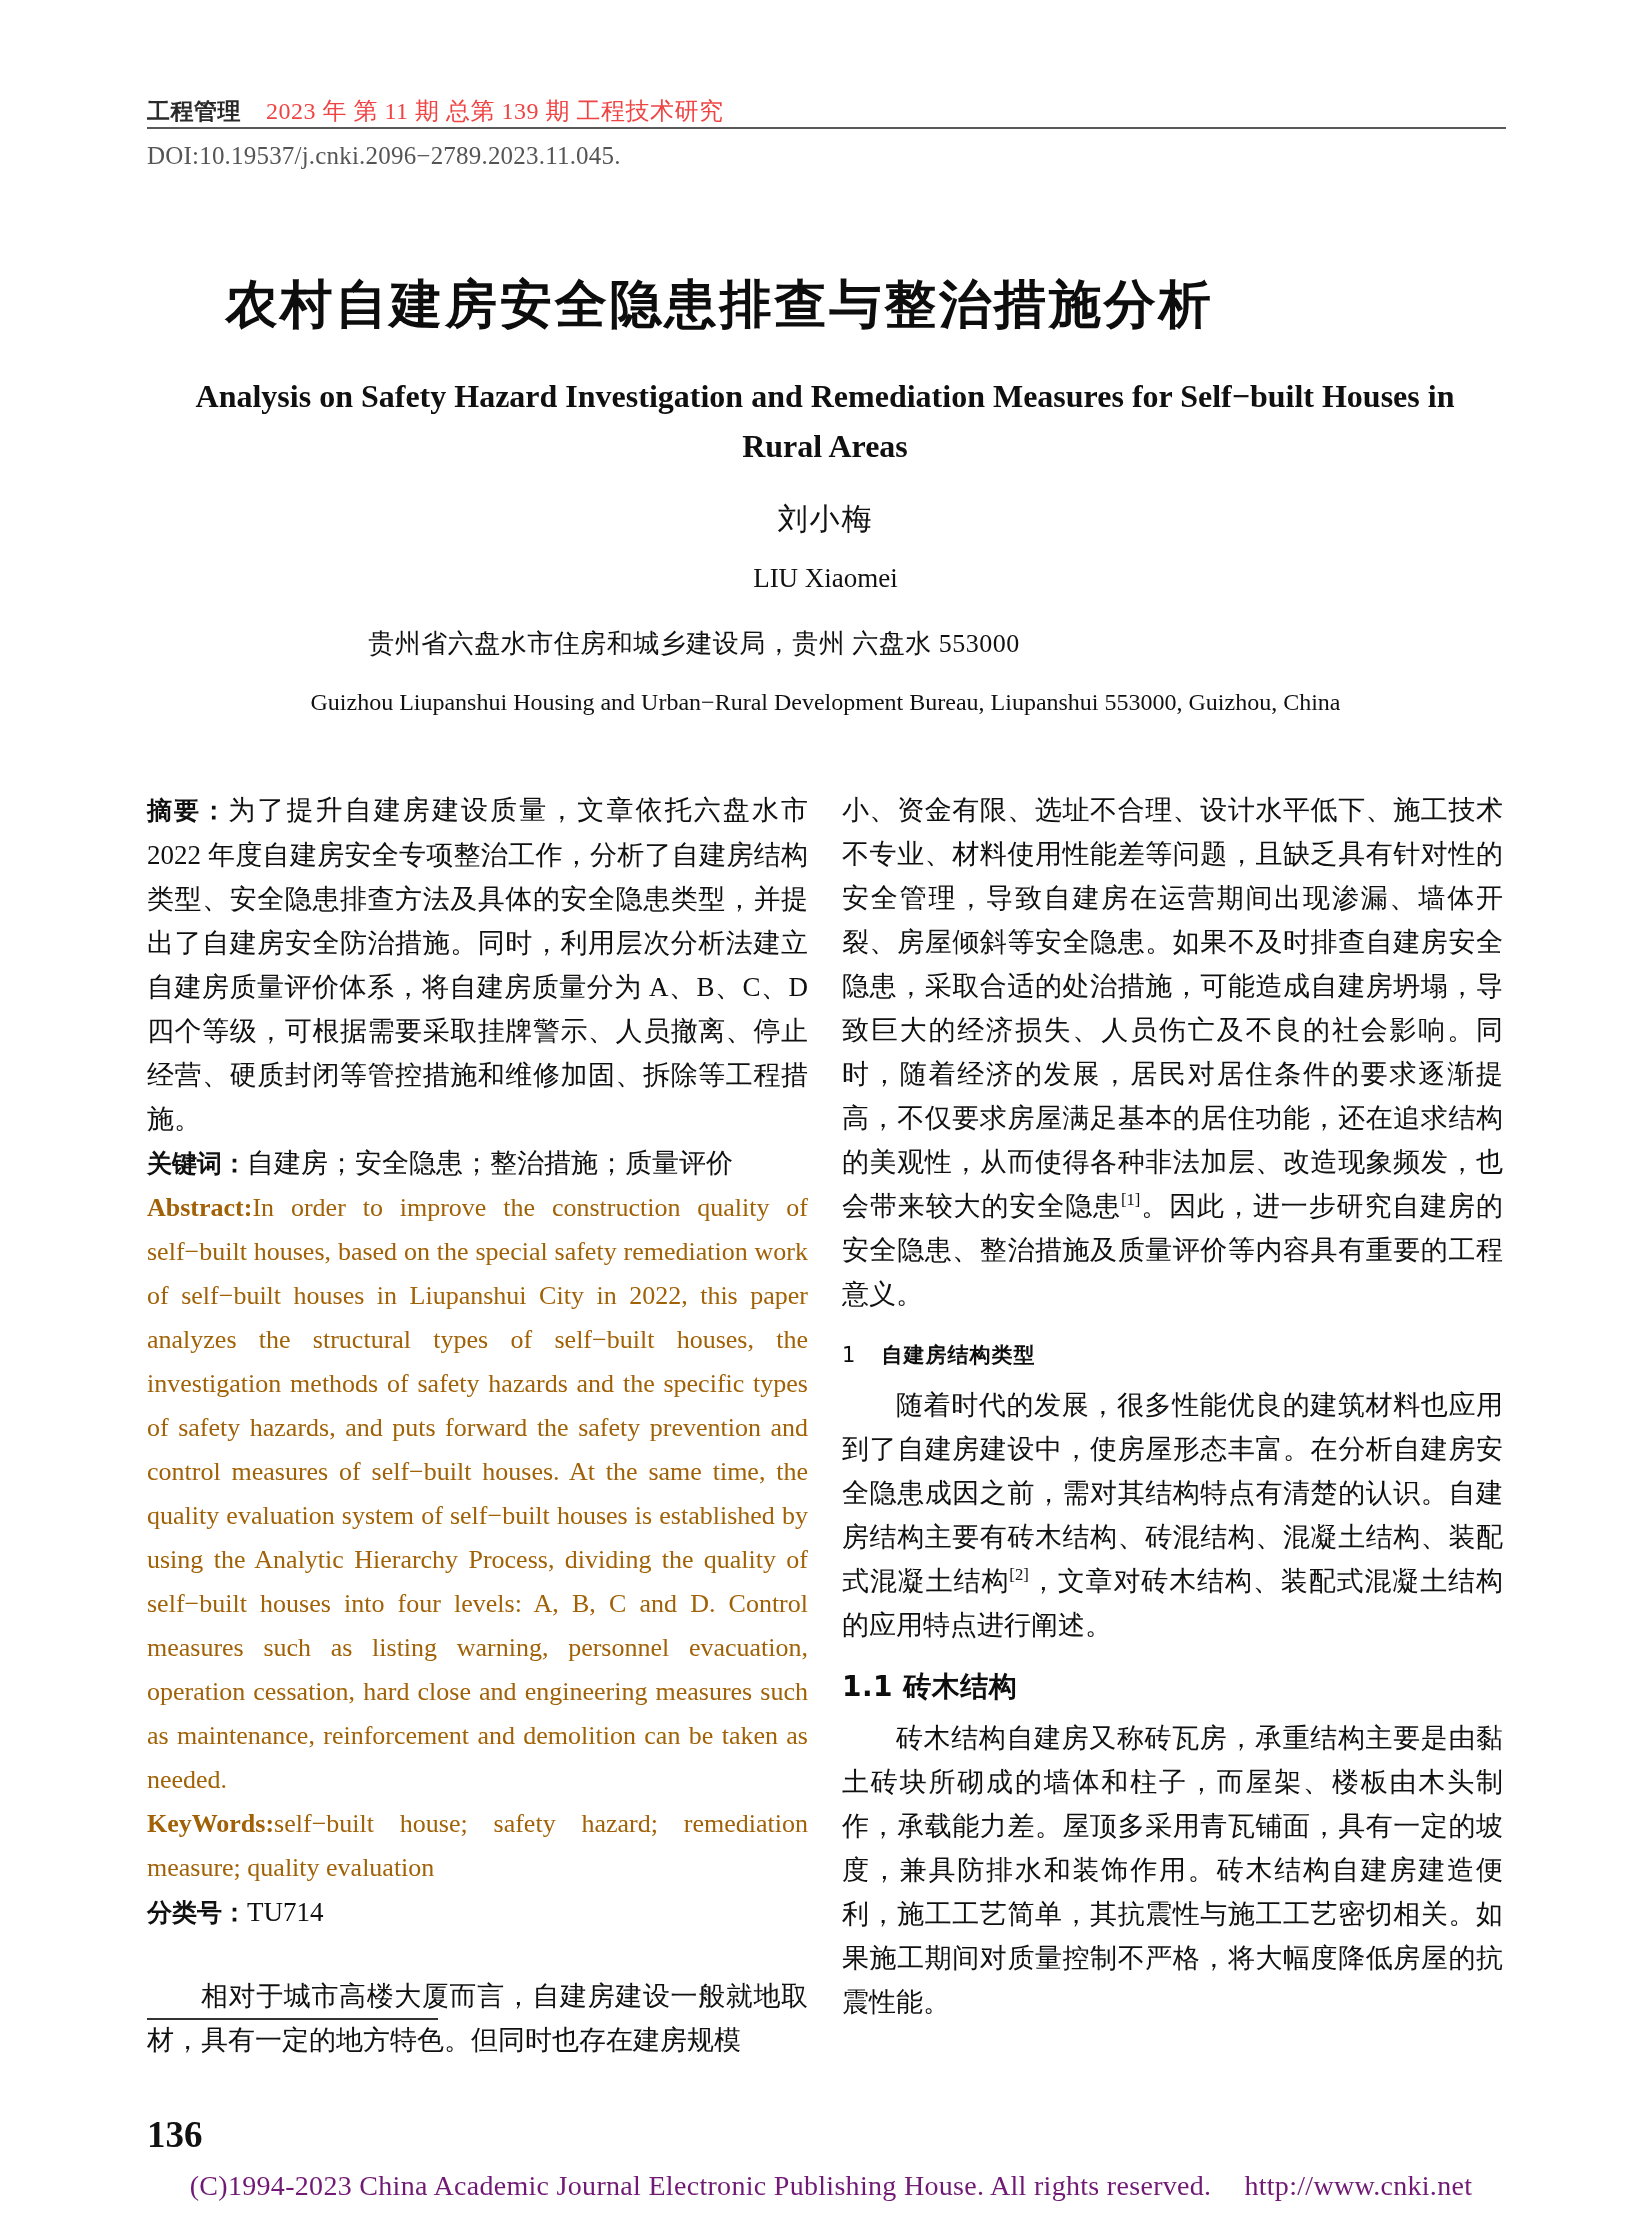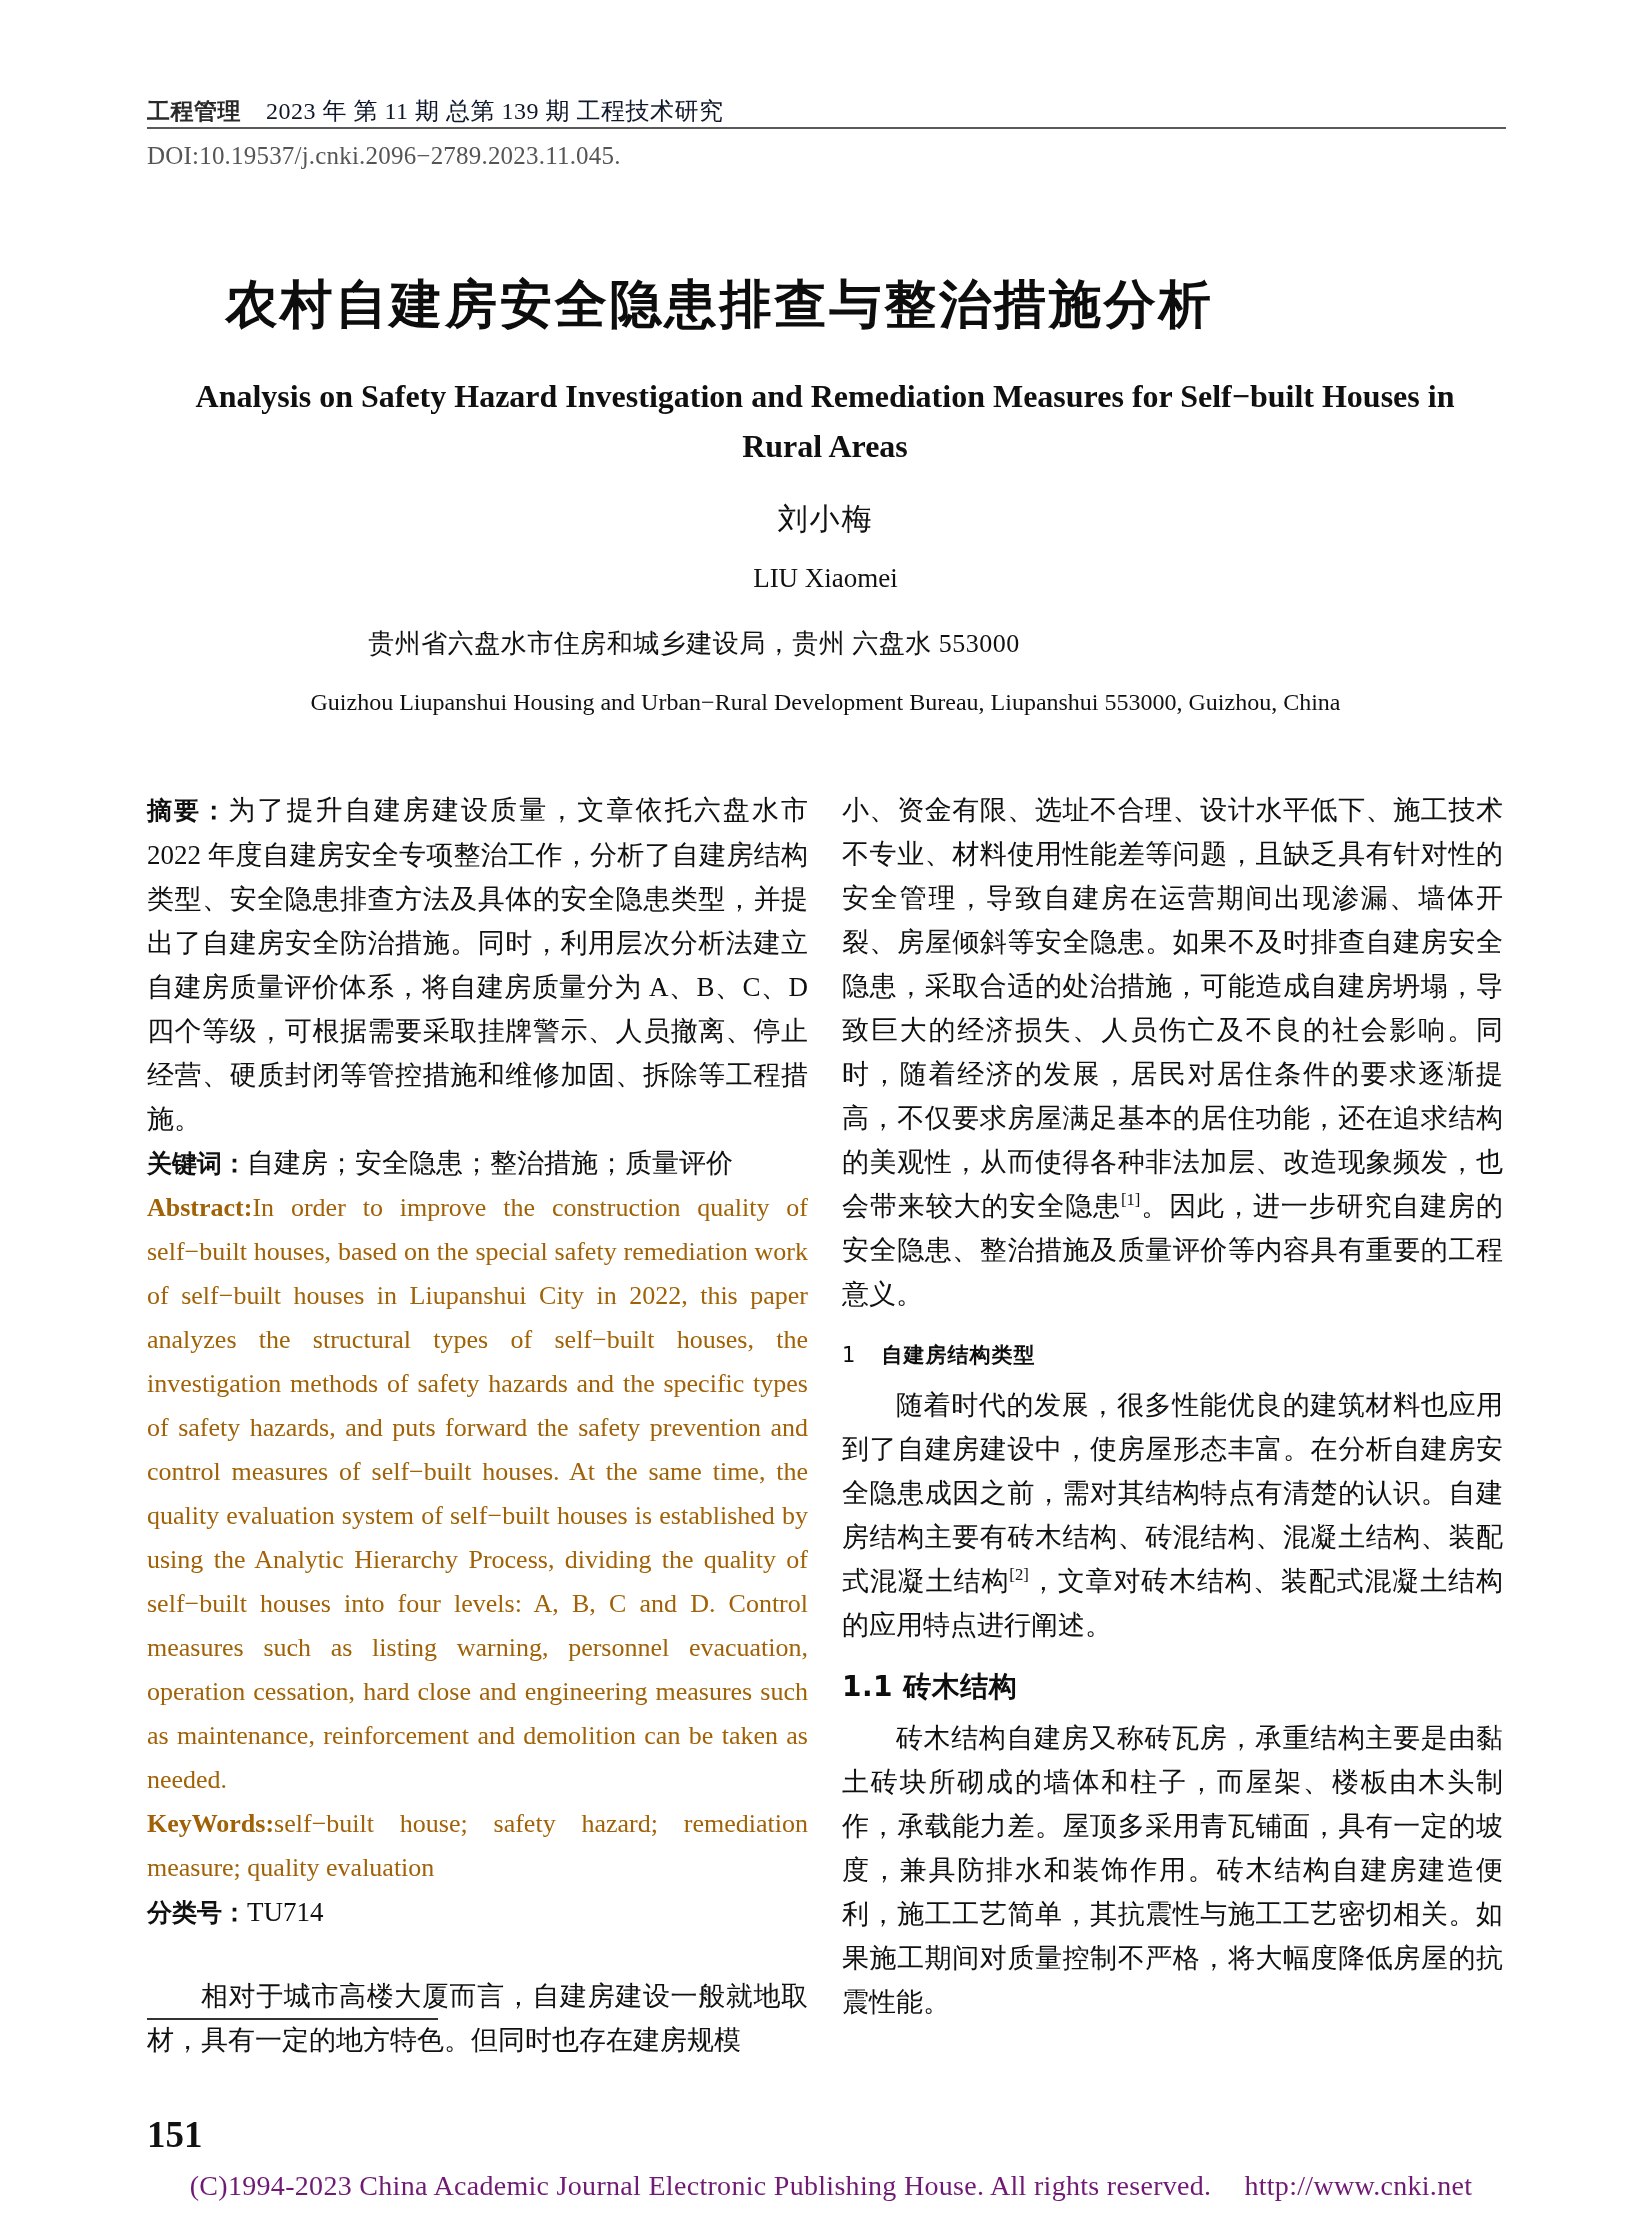--- a/index.html
+++ b/index.html
@@ -32,21 +32,21 @@
     letter-spacing: 0.5px;
     white-space: nowrap;
   }
   .runhead .journal {
     font-family: "DejaVu Sans", "Liberation Sans", sans-serif;
     font-weight: bold;
     font-size: 23px;
     color: #2a2a2a;
   }
   .runhead .issue {
-    color: #0f172a;
+    color: #ef4444;
     margin-left: 25px;
     font-size: 24px;
   }
   .headrule {
     position: absolute;
     left: 147px;
     top: 127px;
     width: 1359px;
     height: 1.9px;
     background: #5a5a5a;
@@ -278,17 +278,17 @@
 
     <p class="cnpara indent"><span>随着时代的发展，很多性能优良的建筑材料也应用到了自建房建设中，使房屋形态丰富。在分析自建房安全隐患成因之前，需对其结构特点有清楚的认识。自建房结构主要有砖木结构、砖混结构、混凝土结构、装配式混凝土结构</span><sup>[2]</sup><span>，文章对砖木结构、装配式混凝土结构的应用特点进行阐述。</span></p>
 
     <div class="h2">1.1 砖木结构</div>
 
     <p class="cnpara indent">砖木结构自建房又称砖瓦房，承重结构主要是由黏土砖块所砌成的墙体和柱子，而屋架、楼板由木头制作，承载能力差。屋顶多采用青瓦铺面，具有一定的坡度，兼具防排水和装饰作用。砖木结构自建房建造便利，施工工艺简单，其抗震性与施工工艺密切相关。如果施工期间对质量控制不严格，将大幅度降低房屋的抗震性能。</p>
   </div>
 
   <div class="fn-rule"></div>
 
-  <div class="pagenum">151</div>
+  <div class="pagenum">136</div>
   <div class="copyright"><span>(C)1994-2023 China Academic Journal Electronic Publishing House. All rights reserved.</span><span class="url">http://www.cnki.net</span></div>
 
 </div>
 
 
 </body></html>

